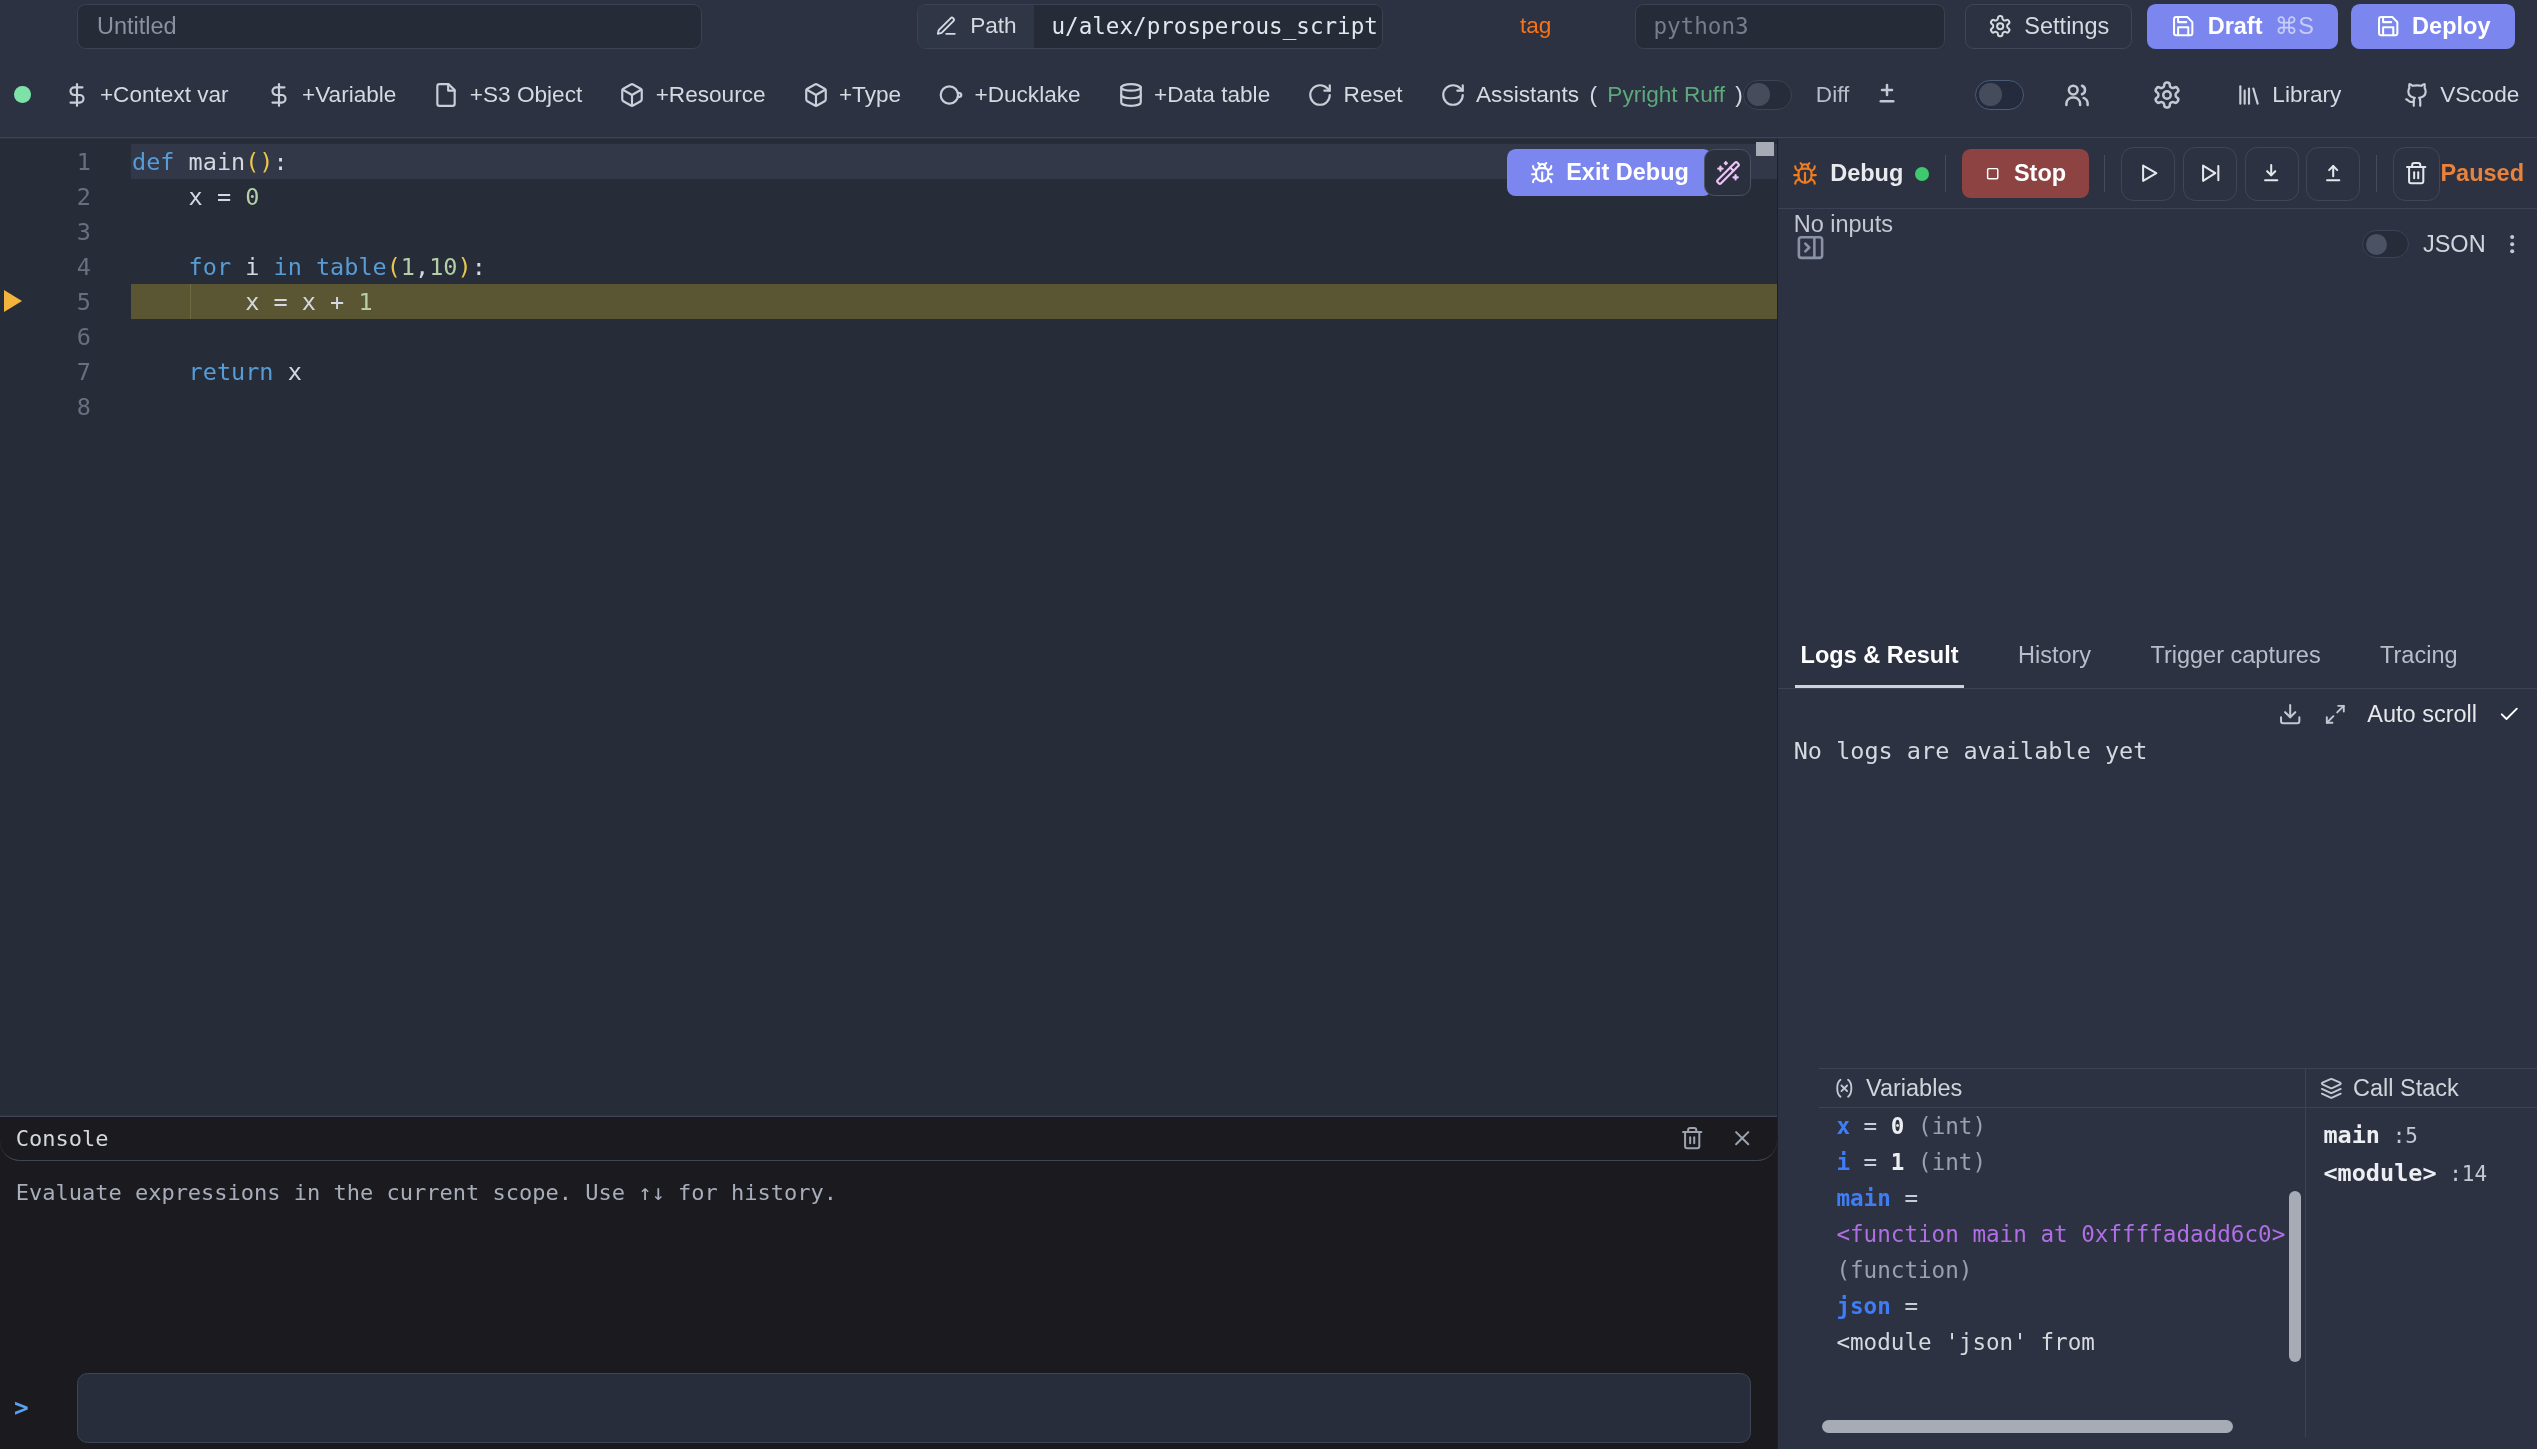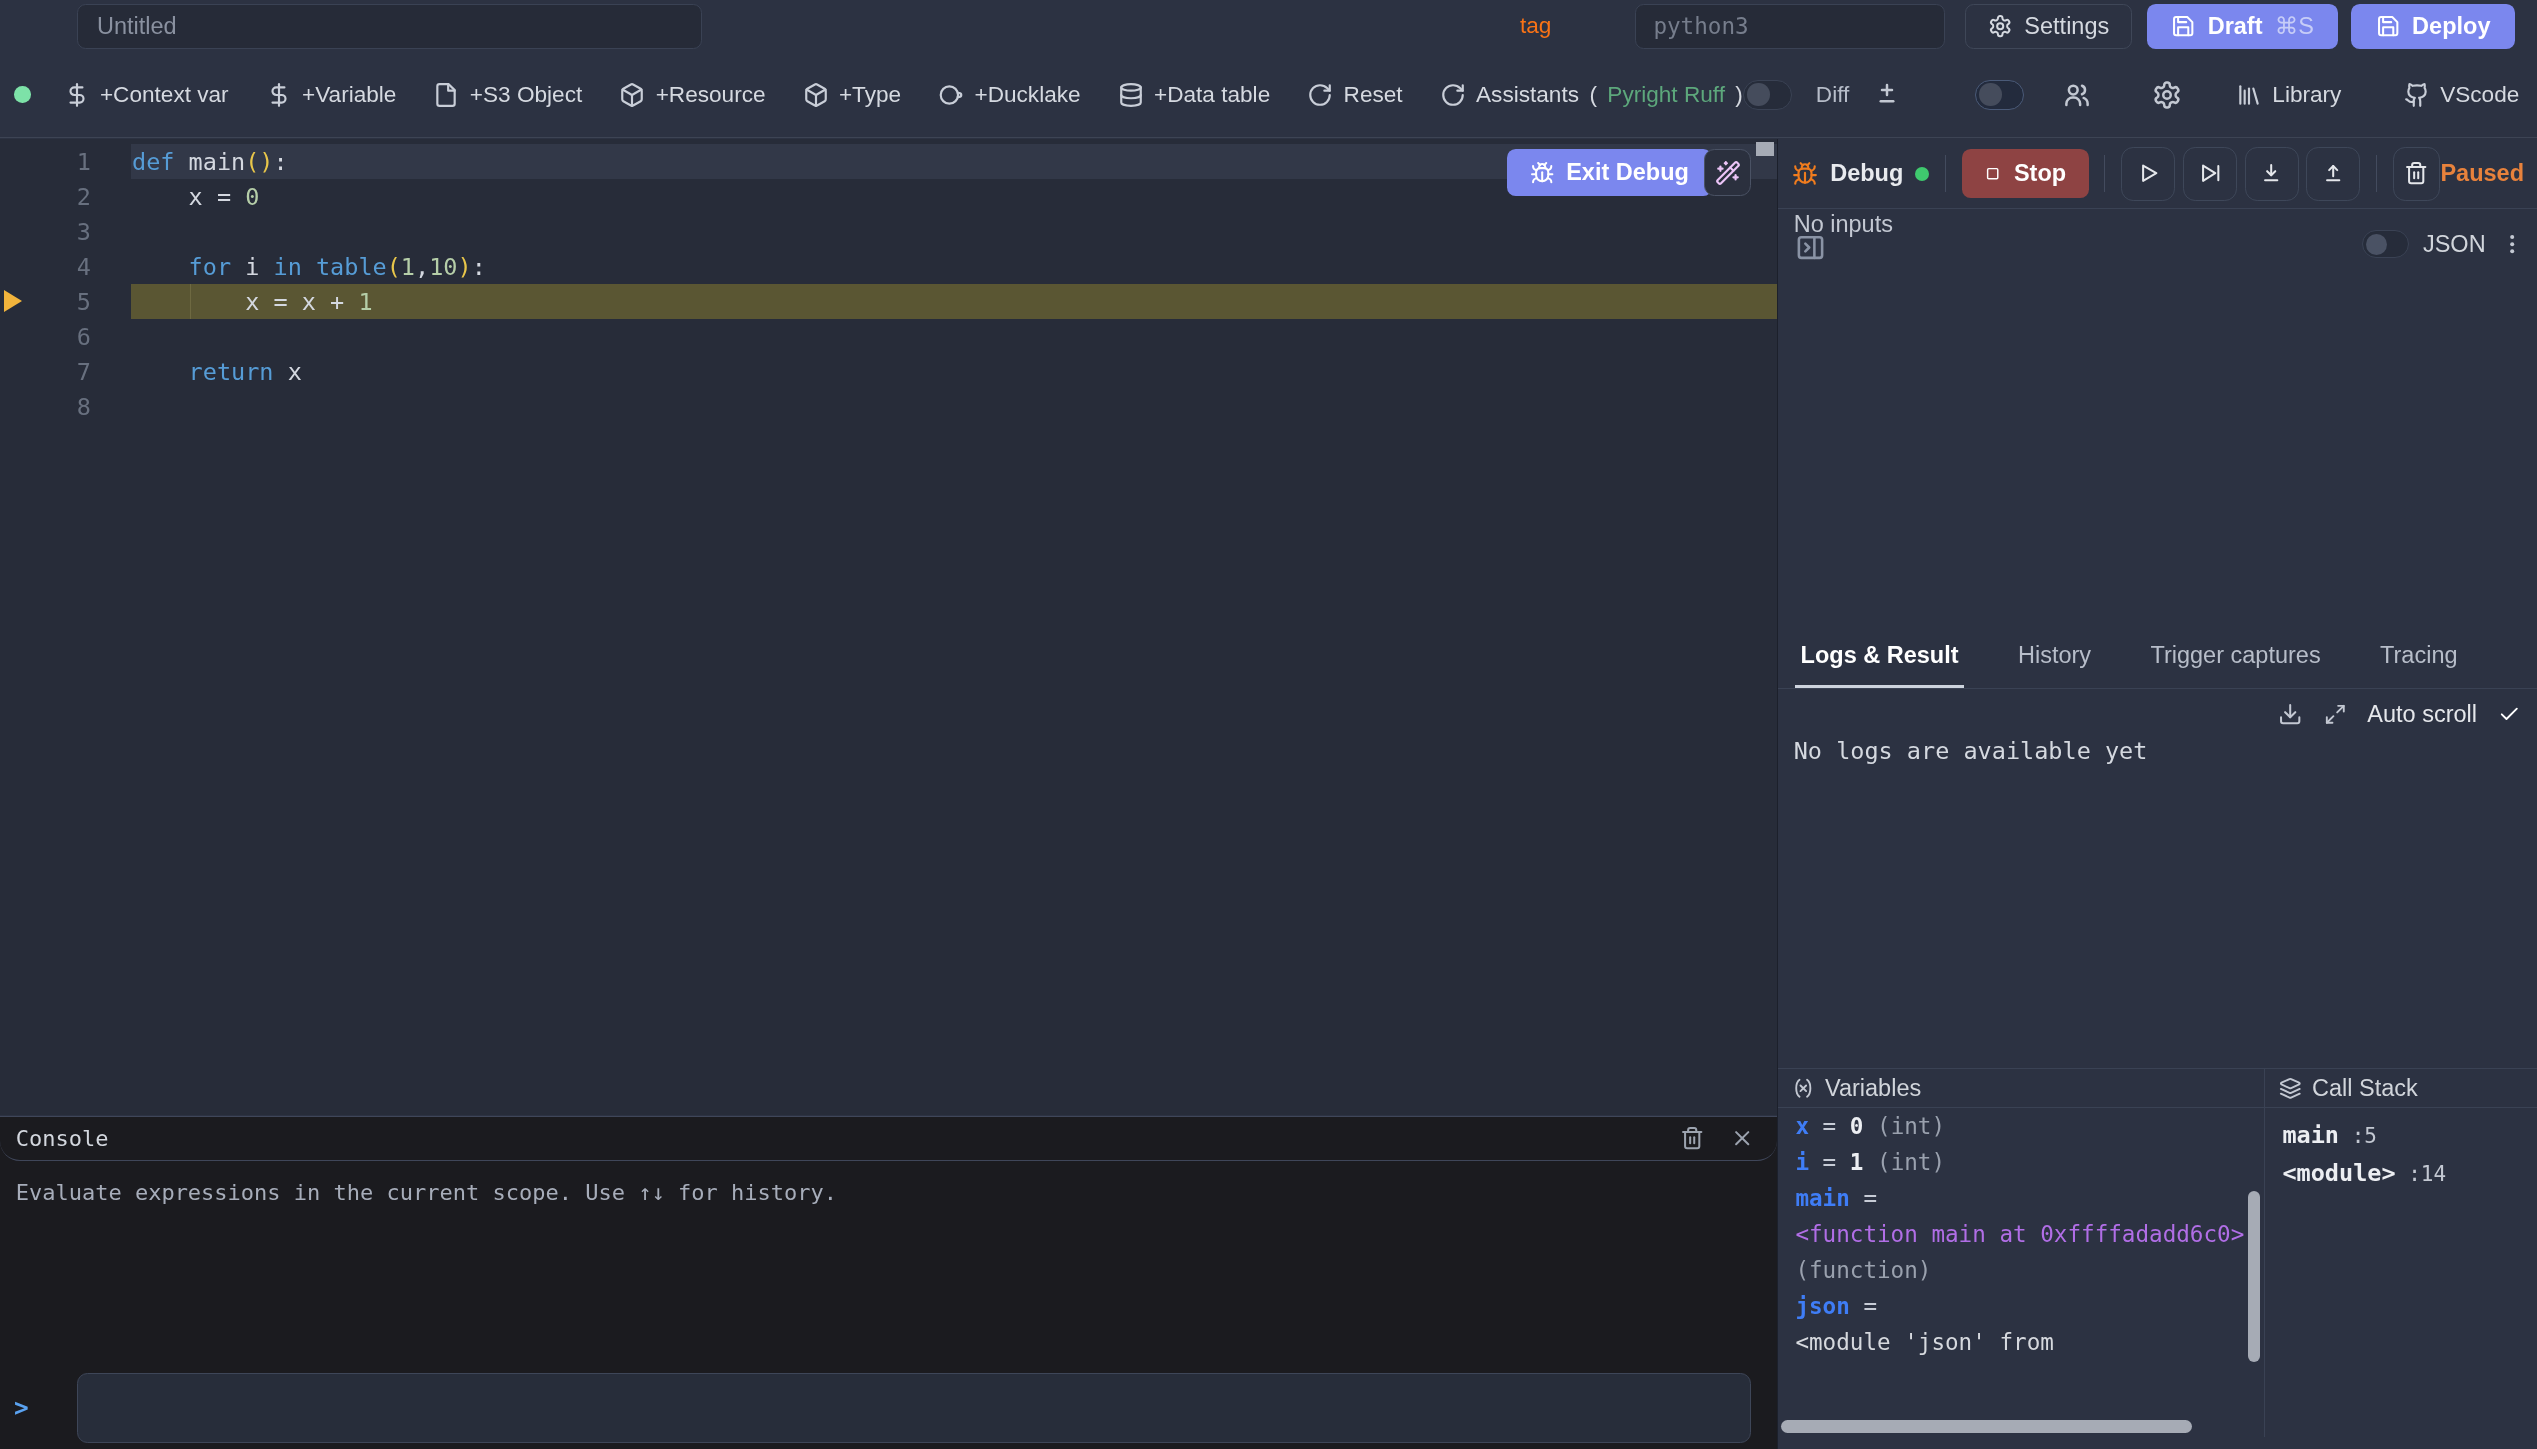--- a/index.html
+++ b/index.html
@@ -107,21 +107,21 @@
 
   #tabsbar { height:64px; display:flex; align-items:stretch; gap:49px; padding-left:17.4px; border-bottom:0.9px solid #3a4254; }
   .tab { display:flex; align-items:center; color:#b7bdc9; font-size:23.5px; cursor:pointer; border-bottom:3.5px solid transparent; padding:0 5.2px;}
   .tab.active { color:#fff; font-weight:bold; border-bottom-color:#cdd3dd; }
 
   #logs-section { height:379px; position:relative; }
   #logs-toolbar { display:flex; align-items:center; justify-content:flex-end; gap:21px; padding:12.2px 17.4px 0 0; color:#dfe2e8;}
   #autoscroll-label { font-size:23.5px; color:#e5e7eb; }
   #logs-empty { padding:8.7px 0 0 15.7px; font-size:23.5px; color:#d5d9e0; }
 
-  #bottom-section { height:369px; border-top:0.9px solid #3a4254; display:flex; }
+  #bottom-section { height:369px; border-top:0.9px solid #3a4254; display:flex;margin-left:41px; }
   #vars-col { width:486px; position:relative; }
   #stack-col { flex:1; border-left:0.9px solid #3a4254; }
   .sec-header { height:39px; display:flex; align-items:center; gap:10.4px; padding-left:14px; border-bottom:0.9px solid #3a4254;
     color:#d1d5db; font-size:23.5px; }
   .sec-header .ic { color:#c3c8d2; }
   #filter-box { margin:10.4px 8.7px 5.2px 8.7px; height:57px; border:0.9px solid #3a4254; border-radius:10.4px;
     display:flex; align-items:center; padding-left:12.2px; }
   #filter-box .ic { color:#8a91a0; }
   #filter-input { flex:1; margin:0 8.7px 0 12.2px; height:44px; background:#262b38; border:0.9px solid #4a5264;
     border-radius:8.7px; color:#d7dae1; padding:0 14px; font-size:22.6px; font-family:"Liberation Sans",sans-serif; }
@@ -135,20 +135,32 @@
   #frames { padding:14px 0 0 17.4px; font-family:"DejaVu Sans Mono",monospace; }
   .frame { height:38px; line-height:26px; cursor:pointer; }
   .frame .fname { color:#eceef2; font-weight:bold; font-size:23.5px; }
   .frame .floc { color:#c3c8d2; font-size:21px; }
 </style>
 </head>
 <body>
 
 <header id="topbar">
   <input id="title-input" class="tb-abs" placeholder="Untitled" style="">
+  <div id="path-group" class="tb-abs">
+    <div id="path-left">
+      <span class="ic i26">
+          <svg viewBox="0 0 24 24" fill="none" stroke="currentColor" stroke-width="2" stroke-linecap="round" stroke-linejoin="round">
+            <path d="M12 20h9"></path>
+            <path d="M16.5 3.5a2.12 2.12 0 0 1 3 3L7 19l-4 1 1-4Z"></path>
+          </svg>
+        </span>
+      <span>Path</span>
+    </div>
+    <div id="path-value" class="mono">u/alex/prosperous_script</div>
+  </div>
   <span id="tag-label" class="tb-abs">tag</span>
   <input id="tag-input" class="tb-abs" placeholder="python3" style="">
   <button id="settings-button" class="tb-abs">
     <span class="ic i28">
         <svg viewBox="0 0 24 24" fill="none" stroke="currentColor" stroke-width="2" stroke-linecap="round" stroke-linejoin="round">
           <circle cx="12" cy="12" r="3"></circle>
           <path d="M12.22 2h-.44a2 2 0 0 0-2 2v.18a2 2 0 0 1-1 1.73l-.43.25a2 2 0 0 1-2 0l-.15-.08a2 2 0 0 0-2.73.73l-.22.38a2 2 0 0 0 .73 2.73l.15.1a2 2 0 0 1 1 1.72v.51a2 2 0 0 1-1 1.74l-.15.09a2 2 0 0 0-.73 2.73l.22.38a2 2 0 0 0 2.73.73l.15-.08a2 2 0 0 1 2 0l.43.25a2 2 0 0 1 1 1.73V20a2 2 0 0 0 2 2h.44a2 2 0 0 0 2-2v-.18a2 2 0 0 1 1-1.73l.43-.25a2 2 0 0 1 2 0l.15.08a2 2 0 0 0 2.73-.73l.22-.39a2 2 0 0 0-.73-2.73l-.15-.08a2 2 0 0 1-1-1.74v-.5a2 2 0 0 1 1-1.74l.15-.09a2 2 0 0 0 .73-2.73l-.22-.38a2 2 0 0 0-2.73-.73l-.15.08a2 2 0 0 1-2 0l-.43-.25a2 2 0 0 1-1-1.73V4a2 2 0 0 0-2-2z"></path>
         </svg>
       </span>
     <span>Settings</span>

